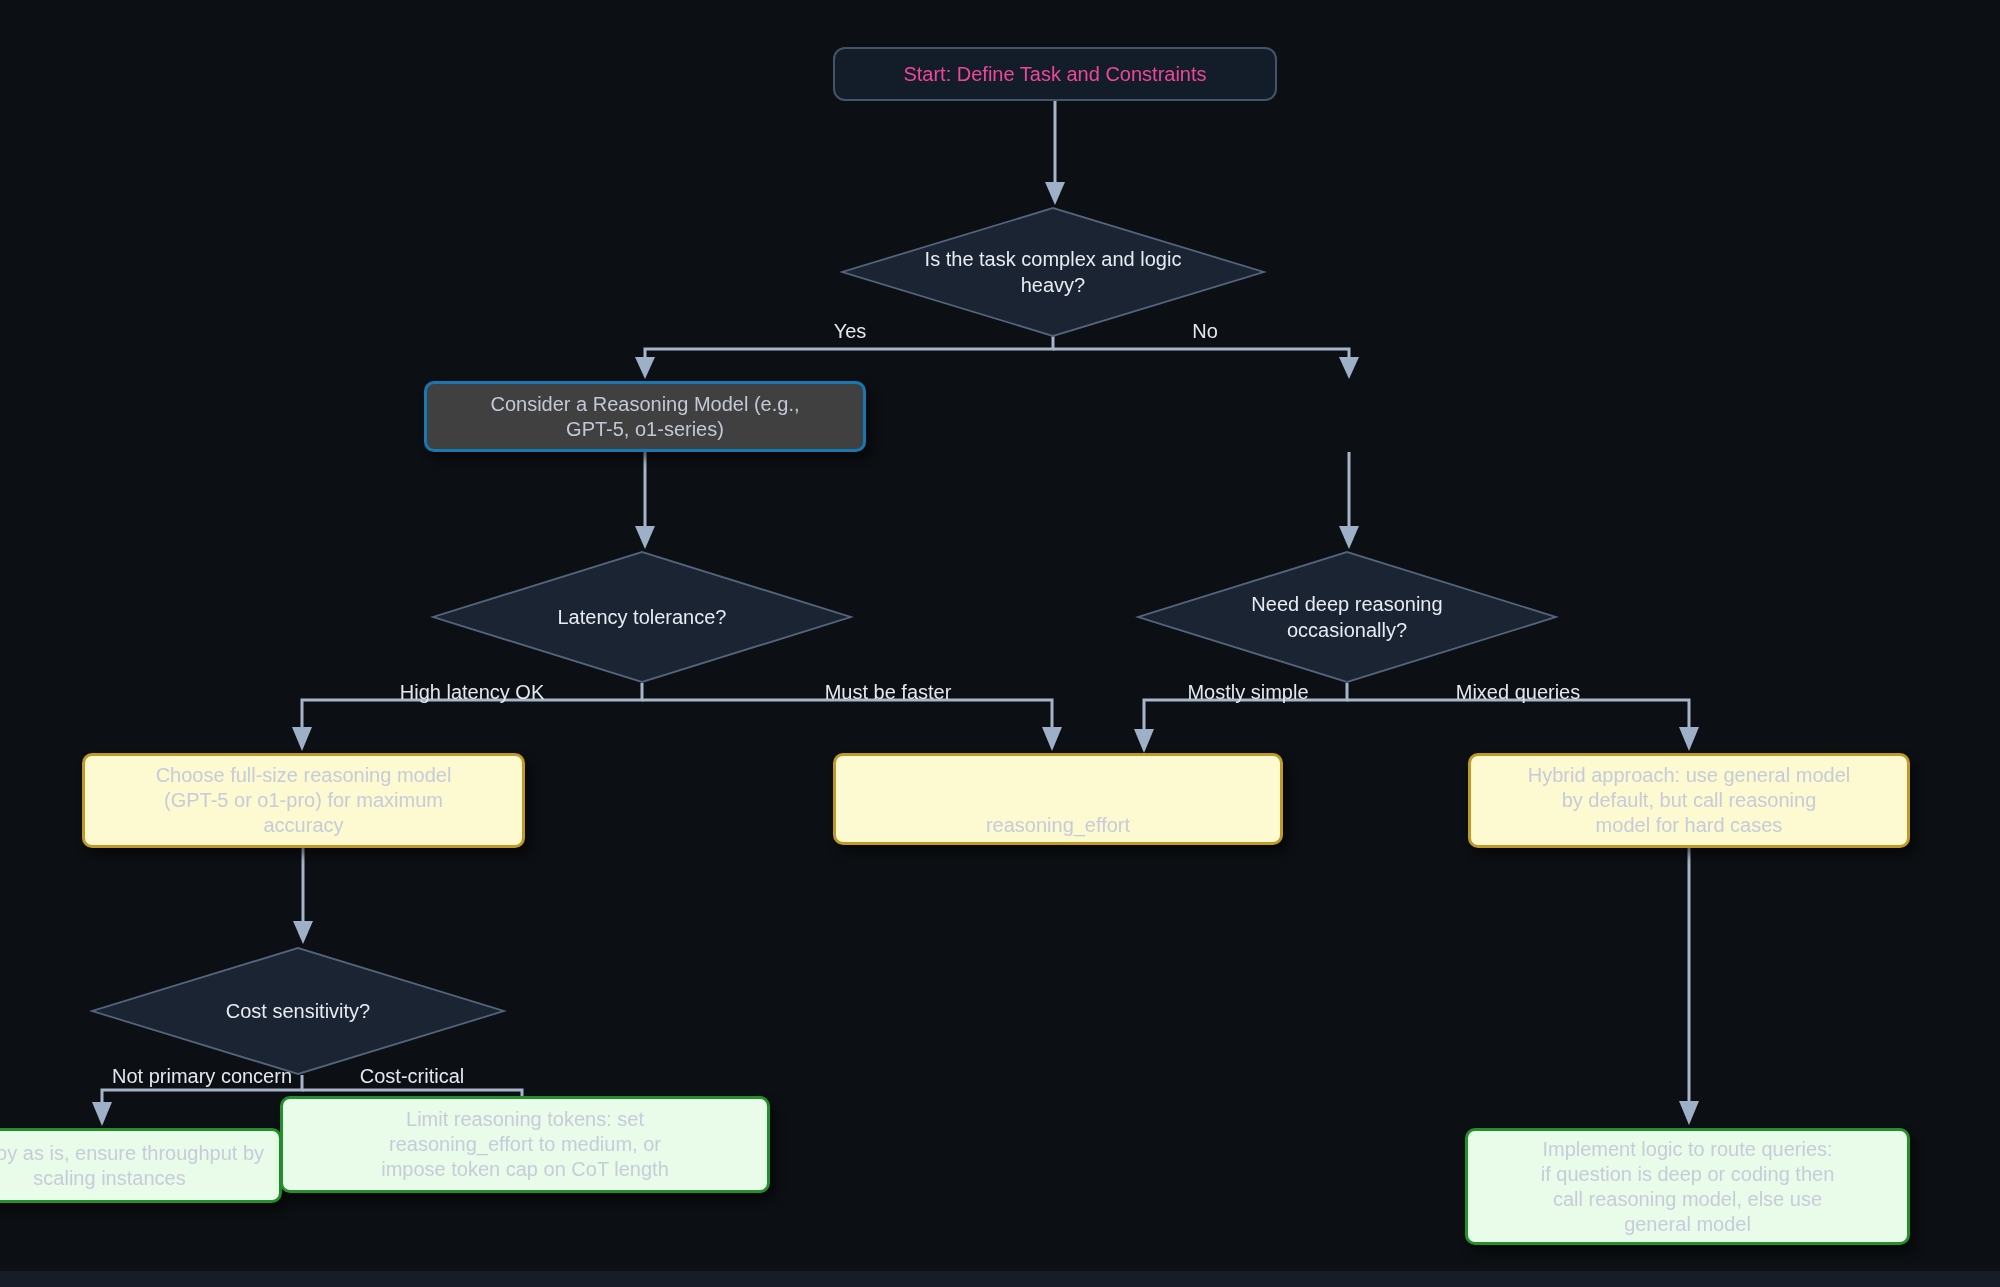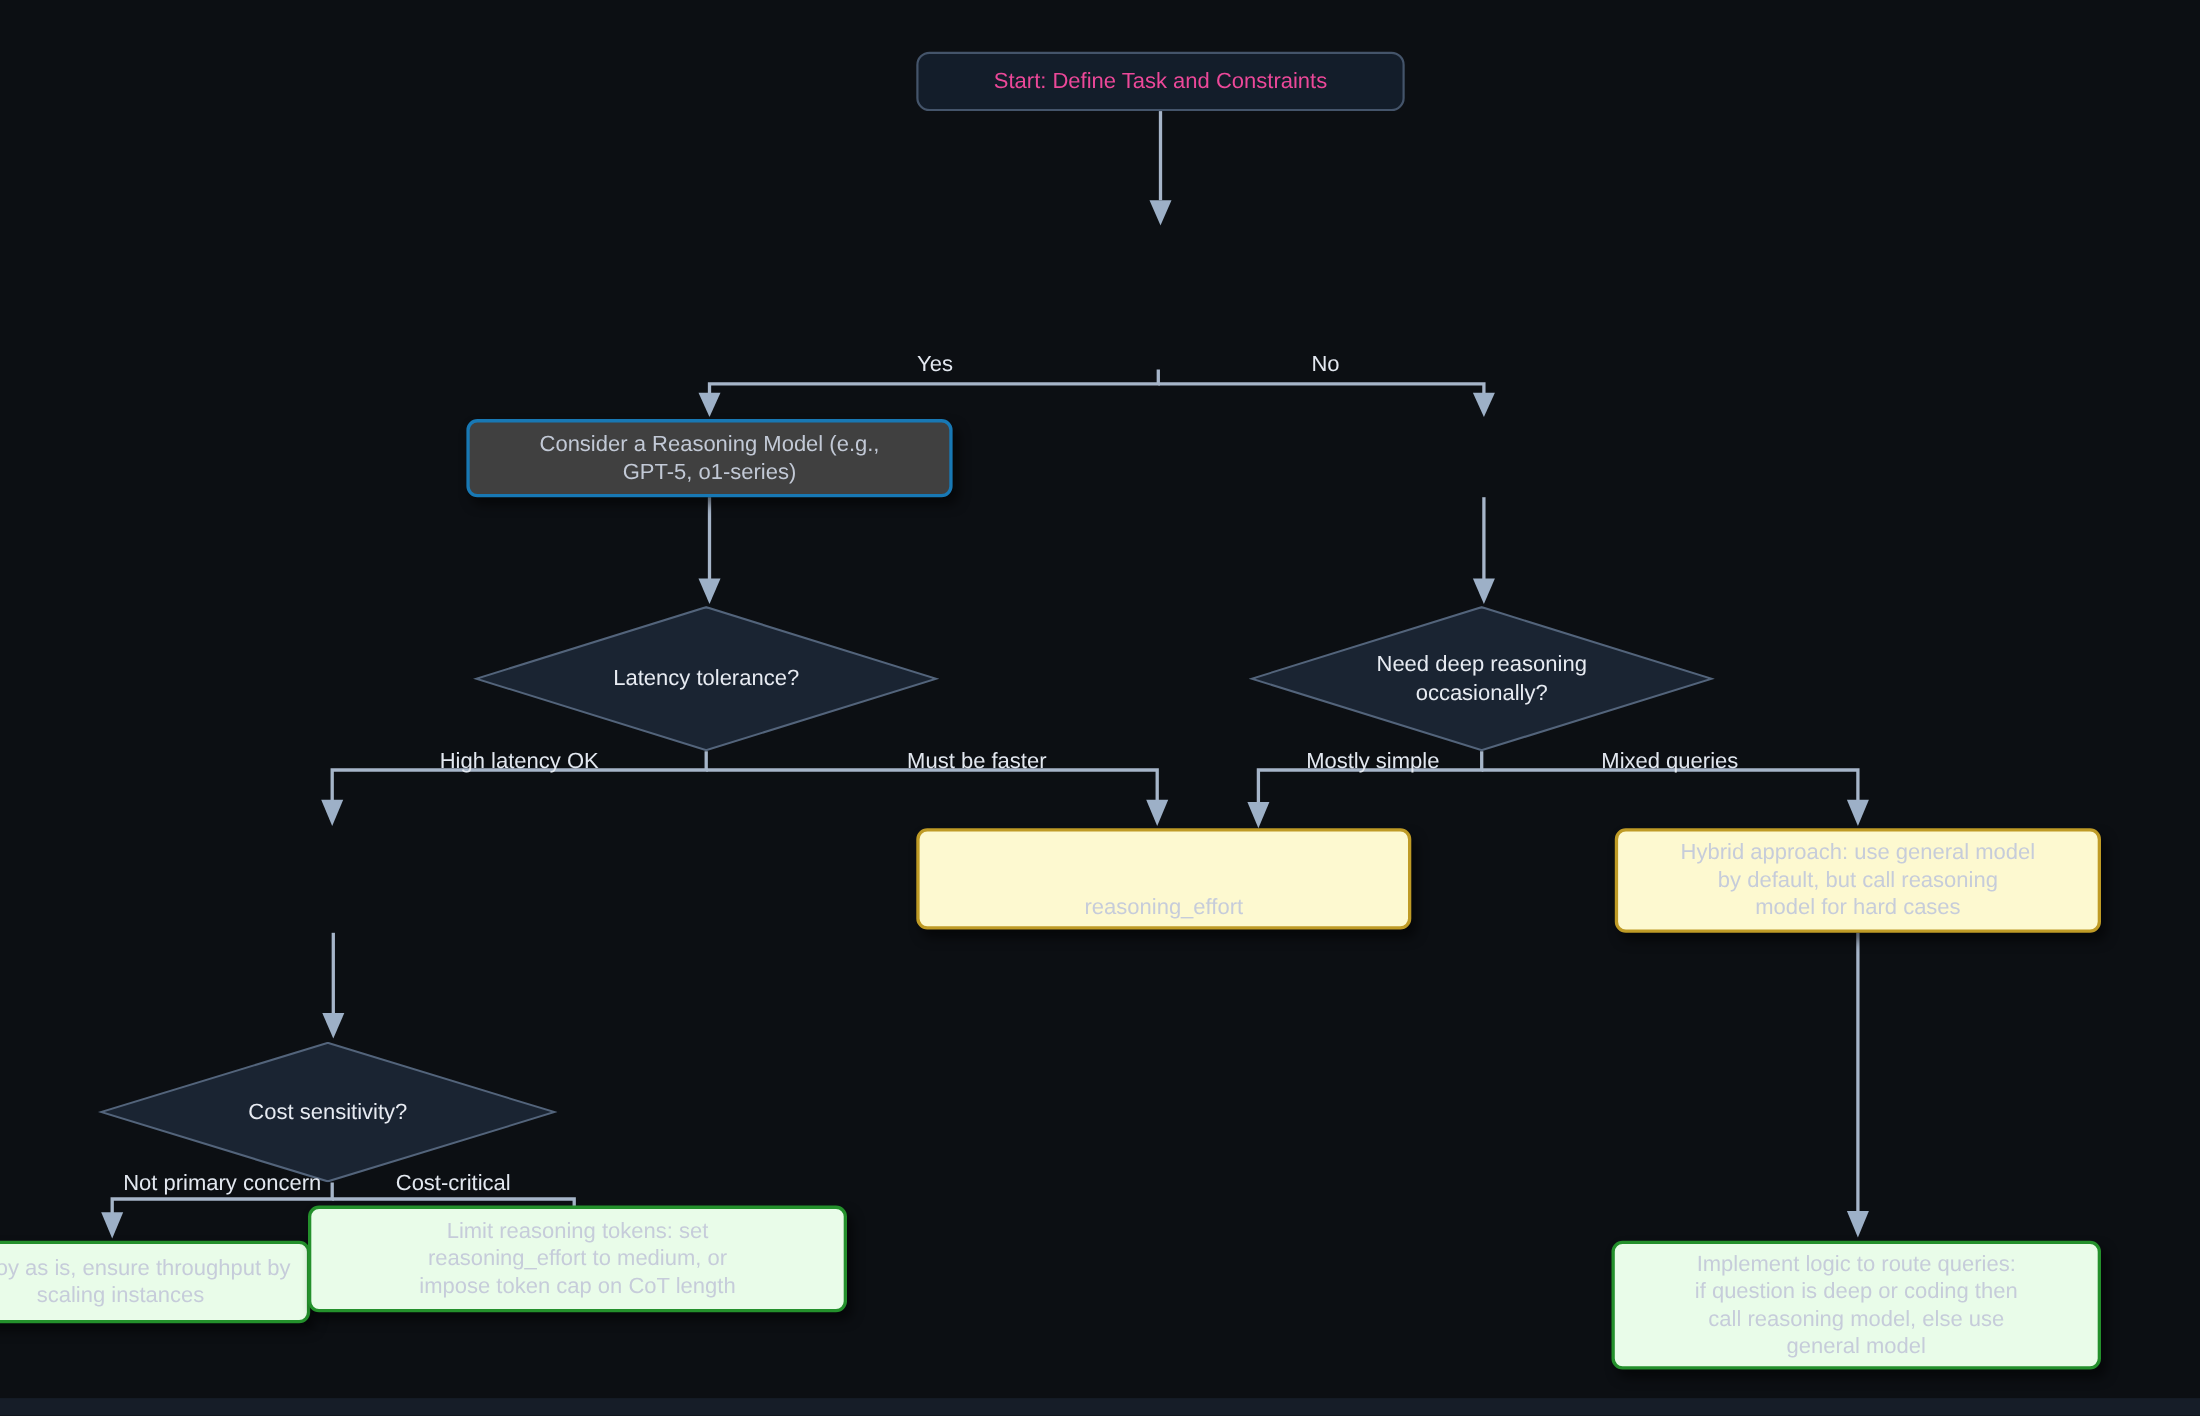--- a/index.html
+++ b/index.html
@@ -96,20 +96,28 @@
     <g>
       <path class="edge" d="M1689 848 V1102"></path>
       <polygon class="arrowhead" points="1679,1101 1699,1101 1689,1125"></polygon>
     </g>
   </svg>
 
   <div class="node dark-rect" style="left:833px;top:47px;width:440px;height:50px;">
     <div>Start: Define Task and Constraints</div>
   </div>
 
+  <div class="diamond" style="left:839px;top:207px;width:428px;height:130px;">
+    <div class="d-outer"></div>
+    <div class="d-inner"></div>
+    <div class="d-text">
+      <div>Is the task complex and logic</div>
+      <div>heavy?</div>
+    </div>
+  </div>
 
   <div class="node rect blue" style="left:424px;top:381px;width:436px;height:65px;">
     <div>Consider a Reasoning Model (e.g.,</div>
     <div>GPT-5, o1-series)</div>
   </div>
 
   <div class="diamond" style="left:430px;top:551px;width:424px;height:132px;">
     <div class="d-outer"></div>
     <div class="d-inner"></div>
     <div class="d-text">
@@ -119,20 +127,25 @@
 
   <div class="diamond" style="left:1135px;top:551px;width:424px;height:132px;">
     <div class="d-outer"></div>
     <div class="d-inner"></div>
     <div class="d-text">
       <div>Need deep reasoning</div>
       <div>occasionally?</div>
     </div>
   </div>
 
+  <div class="node rect yellow" style="left:82px;top:753px;width:437px;height:89px;">
+    <div>Choose full-size reasoning model</div>
+    <div>(GPT-5 or o1-pro) for maximum</div>
+    <div>accuracy</div>
+  </div>
 
   <div class="node rect yellow" style="left:833px;top:753px;width:444px;height:86px;z-index:1;">
     <div class="partial-text">reasoning_effort</div>
   </div>
 
 
   <div class="node rect yellow" style="left:1468px;top:753px;width:436px;height:89px;">
     <div>Hybrid approach: use general model</div>
     <div>by default, but call reasoning</div>
     <div>model for hard cases</div>

